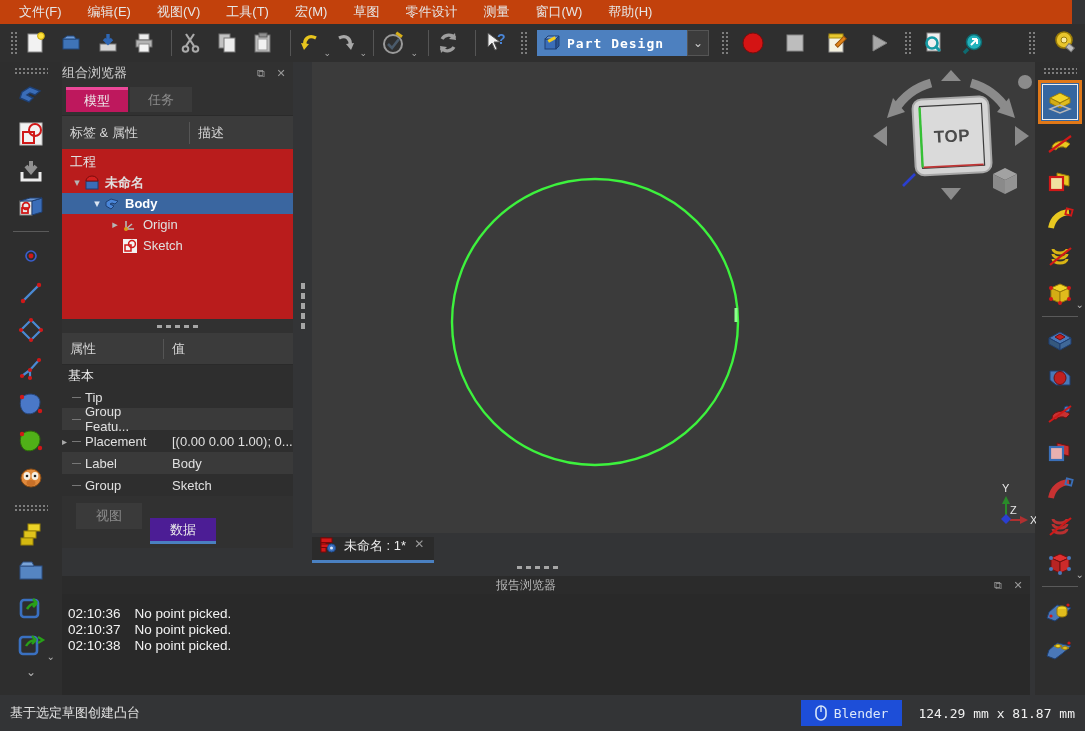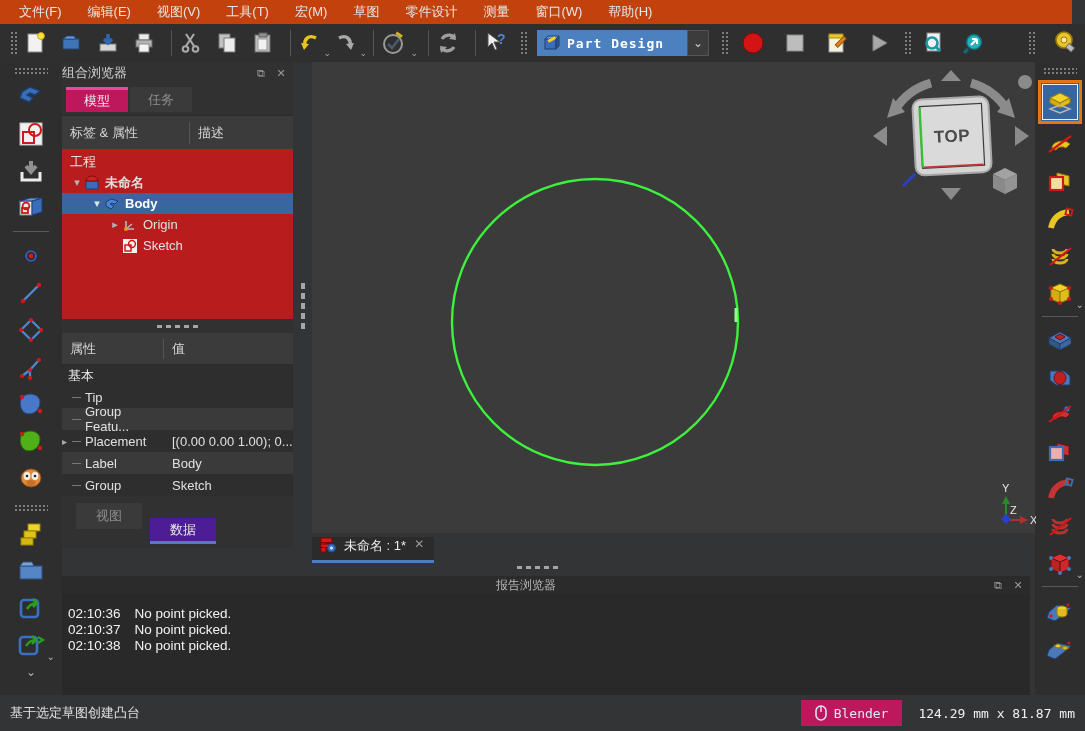--- a/index.html
+++ b/index.html
@@ -87,21 +87,21 @@
   .report { position:absolute; left:62px; top:576px; width:968px; height:119px; display:flex; flex-direction:column; }
   .report-header { height:18px; background:#2b2b2b; display:flex; align-items:center; }
   .report-title { flex:1; text-align:center; font-size:12px; color:#b8b8b8; }
   .report-body { flex:1; background:#292929; padding:12px 0 0 6px; }
   .log-line { font-size:13.5px; color:#f2f2f2; line-height:16px; }
   .log-line .t { margin-right:14px; }
 
   
   .statusbar { position:absolute; left:0; bottom:0; width:1085px; height:36px; background:#333436; display:flex; align-items:center; padding:0 10px; }
   .status-hint { font-size:13px; color:#e2e2e2; flex:1; }
-  .nav-btn { height:26px; background:#be185d; display:flex; align-items:center; gap:7px; padding:0 14px; margin-right:16px; }
+  .nav-btn { height:26px; background:#1d4ed8; display:flex; align-items:center; gap:7px; padding:0 14px; margin-right:16px; }
   .nav-btn .lbl { font-family:"DejaVu Sans Mono",monospace; font-size:13px; color:#dce8fa; }
   .dims { font-family:"DejaVu Sans Mono",monospace; font-size:13px; color:#f0f0f0; margin-right:0; }
 
   svg { display:block; }
 </style>
 </head>
 <body>
 
 <div id="app">
 

